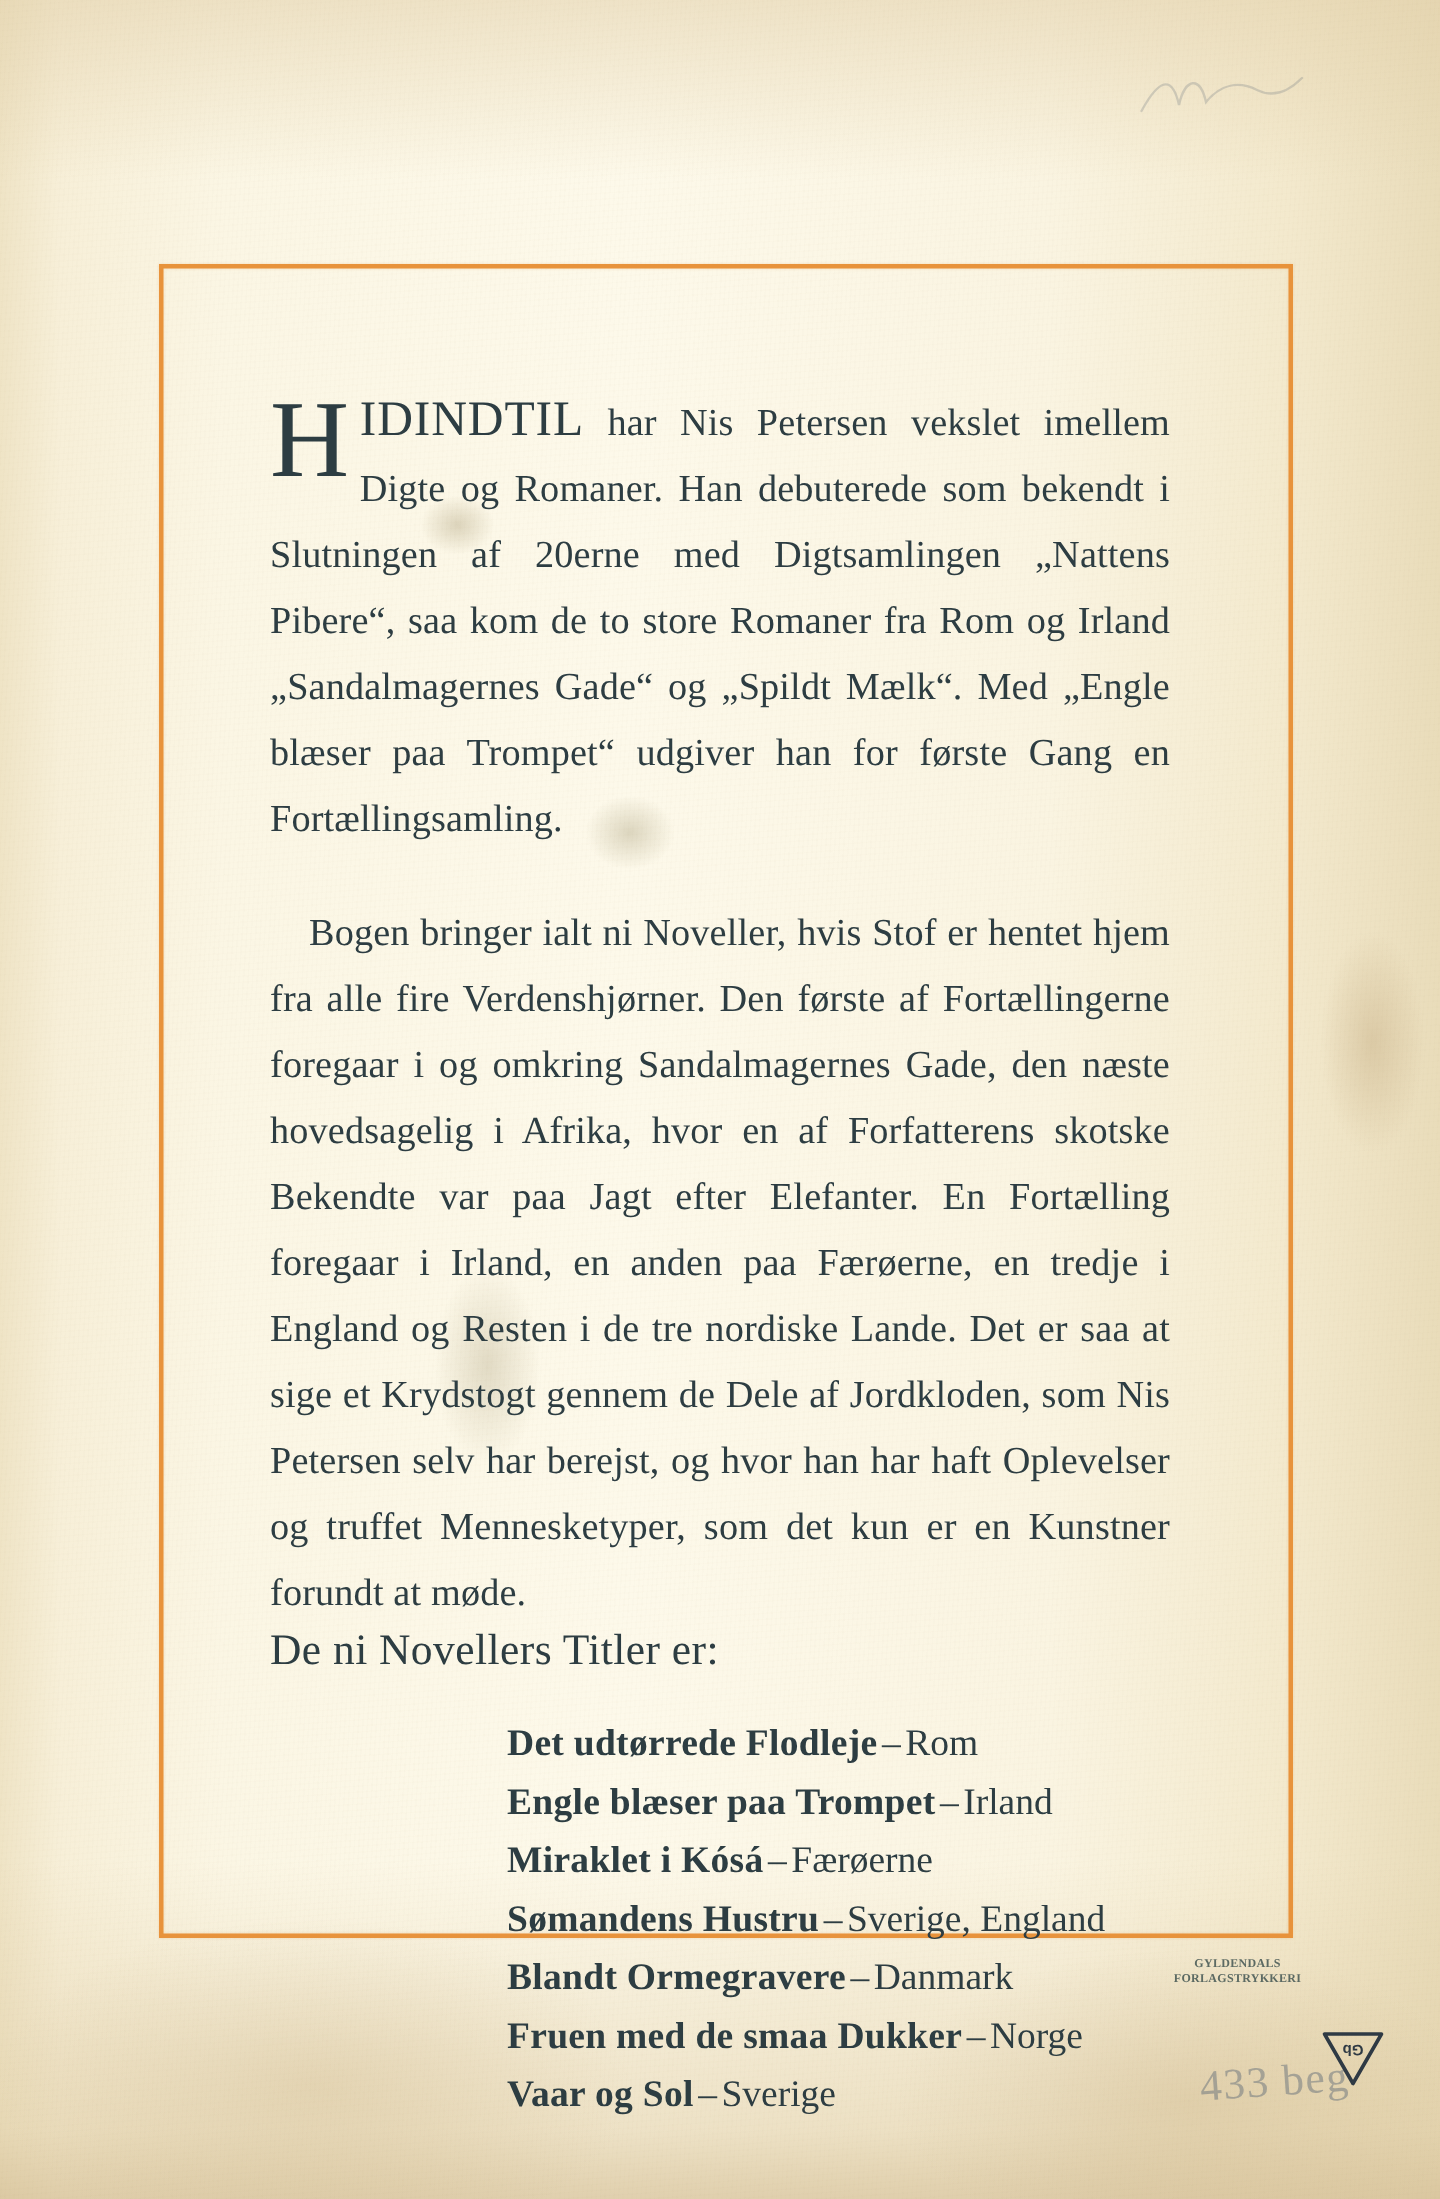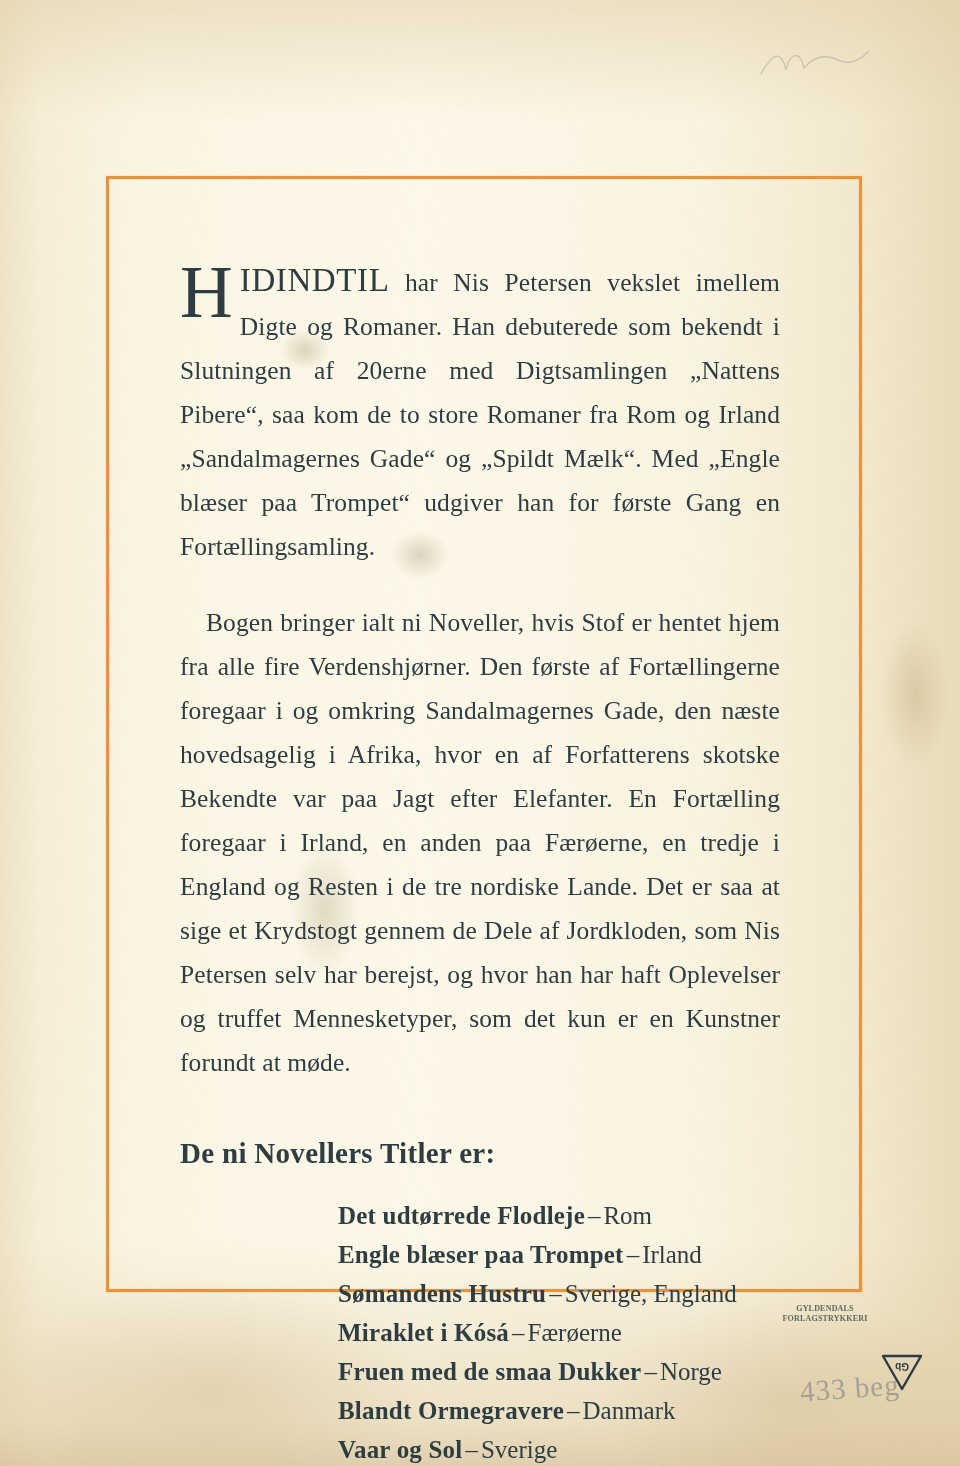--- a/index.html
+++ b/index.html
@@ -106,23 +106,22 @@
     font-weight: 400;
   }
   .smallcaps {
     font-variant: small-caps;
     font-size: 33px;
     letter-spacing: .6px;
   }
 
   
   .titles-heading {
-    margin-top: 52px;
     font-size: 29px;
-    font-weight: bold;
+    font-weight: normal;
     letter-spacing: .3px;
   }
 
   .titles-list {
     margin-top: 26px;
     padding-left: 158px;
     font-size: 25px;
     line-height: 39px;
   }
   .title-row { white-space: nowrap; }
@@ -205,27 +204,27 @@
 
     <div class="titles-heading">De ni Novellers Titler er:</div>
 
     <div class="titles-list">
 
       <div class="title-row"><span class="title-name">Det udtørrede Flodleje</span><span class="title-dash">–</span><span class="title-place">Rom</span></div>
 
 
       <div class="title-row"><span class="title-name">Engle blæser paa Trompet</span><span class="title-dash">–</span><span class="title-place">Irland</span></div>
 
+      <div class="title-row"><span class="title-name">Miraklet i Kósá</span><span class="title-dash">–</span><span class="title-place">Færøerne</span></div>
+
       <div class="title-row"><span class="title-name">Sømandens Hustru</span><span class="title-dash">–</span><span class="title-place">Sverige, England</span></div>
 
-      <div class="title-row"><span class="title-name">Miraklet i Kósá</span><span class="title-dash">–</span><span class="title-place">Færøerne</span></div>
+      <div class="title-row"><span class="title-name">Blandt Ormegravere</span><span class="title-dash">–</span><span class="title-place">Danmark</span></div>
 
       <div class="title-row"><span class="title-name">Fruen med de smaa Dukker</span><span class="title-dash">–</span><span class="title-place">Norge</span></div>
-
-      <div class="title-row"><span class="title-name">Blandt Ormegravere</span><span class="title-dash">–</span><span class="title-place">Danmark</span></div>
 
       <div class="title-row"><span class="title-name">Vaar og Sol</span><span class="title-dash">–</span><span class="title-place">Sverige</span></div>
 
     </div>
   </div>
 
   <div class="imprint">
     <div>GYLDENDALS</div>
     <div>FORLAGSTRYKKERI</div>
   </div>

